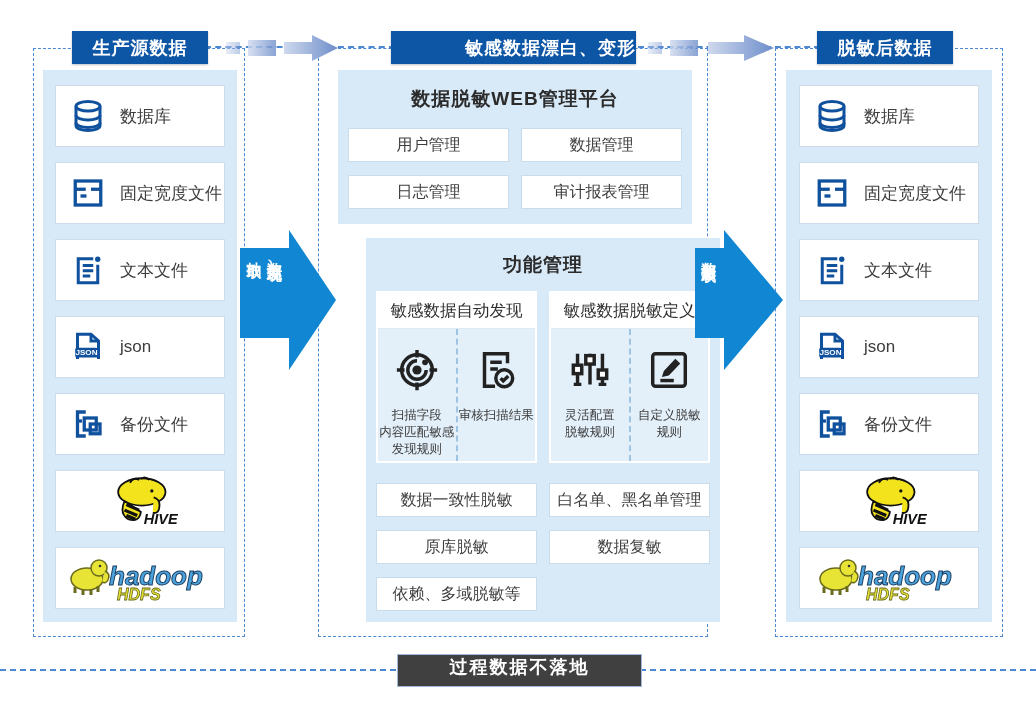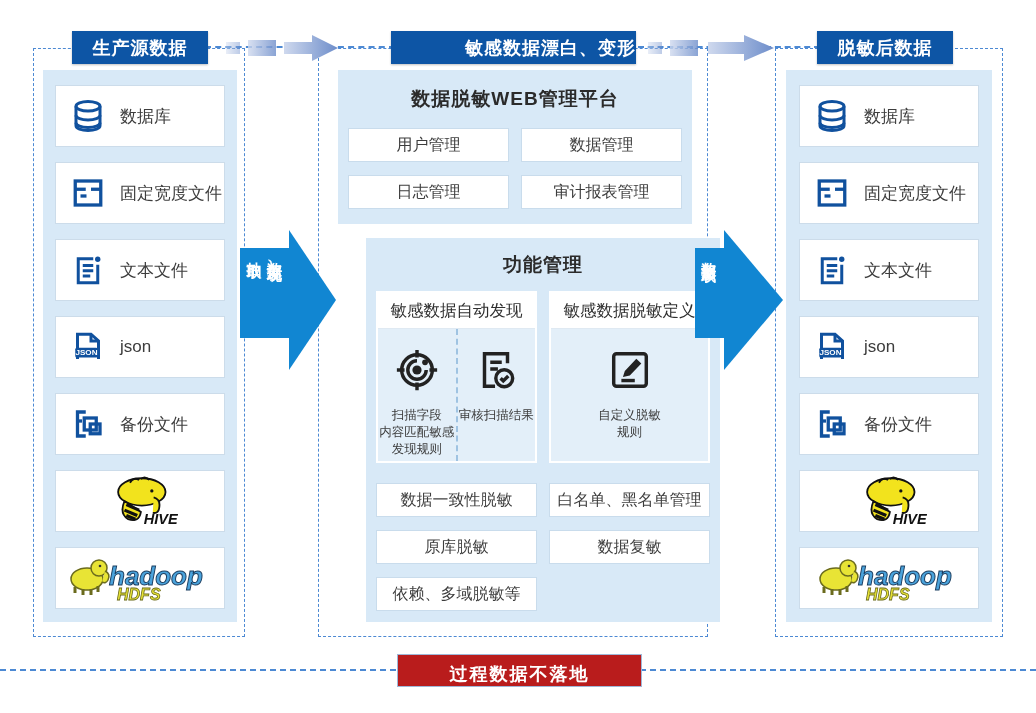--- a/index.html
+++ b/index.html
@@ -52,22 +52,22 @@
   .big-arrow { position:absolute; z-index:5; }
   .vtext-wrap { position:absolute; z-index:6; display:flex; justify-content:center; }
   .vtext { writing-mode:vertical-rl; text-orientation:upright; color:#ffffff; font-weight:bold;
            font-size:15px; letter-spacing:2px; line-height:1.1; }
 
   
   .grad-arrow { position:absolute; z-index:5; }
 
   
   .footer-line { position:absolute; left:0; right:0; border-top:2px dashed #4d89d3; z-index:1; }
-  .footer-badge { position:absolute; background:#b91c1c; color:#fff; font-weight:bold; font-size:18px;
-                  display:flex; align-items:flex-end; justify-content:center; letter-spacing:2px;
+  .footer-badge { position:absolute; background:#404040; color:#fff; font-weight:bold; font-size:18px;
+                  display:flex; align-items:flex-start; justify-content:center; letter-spacing:2px;
                   border:1px solid #9fb8d8; z-index:6; }
 
   svg text { font-family:"Liberation Sans","DejaVu Sans",sans-serif; }
 </style>
 </head>
 <body>
 
 <div class="stage">
 
   <svg width="0" height="0" style="position:absolute" aria-hidden="true">
@@ -283,20 +283,27 @@
               </svg>
             <div class="feat-lbl">审核扫描结果</div>
           </div>
         </div>
       </div>
       <div class="group" style="flex:1;">
         <div class="group-title">敏感数据脱敏定义</div>
         <div class="group-body">
           <div class="feature">
             <svg class="feat-icon">
+                <use href="#sym-sliders"></use>
+              </svg>
+            <div class="feat-lbl">灵活配置
+脱敏规则</div>
+          </div>
+          <div class="feature">
+            <svg class="feat-icon">
                 <use href="#sym-edit"></use>
               </svg>
             <div class="feat-lbl">自定义脱敏
 规则</div>
           </div>
         </div>
       </div>
     </div>
 
     <div class="btn-grid" style="margin-top:20px;">

